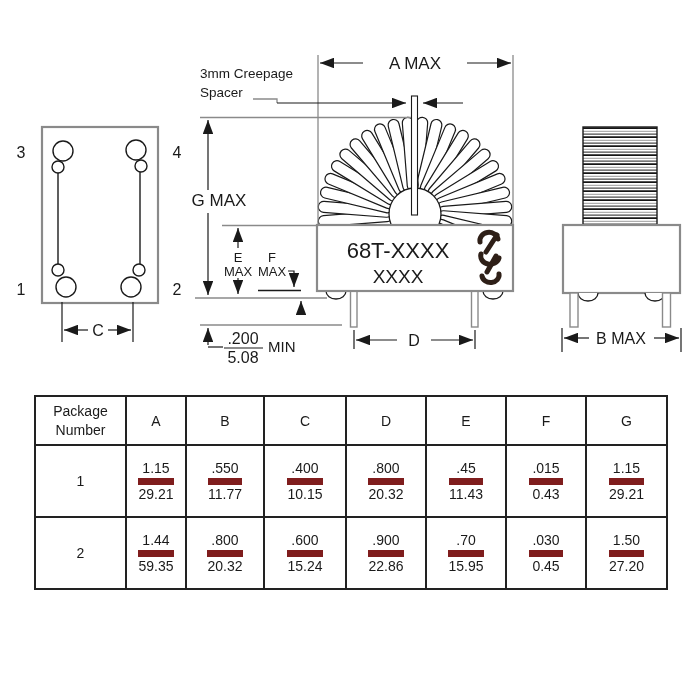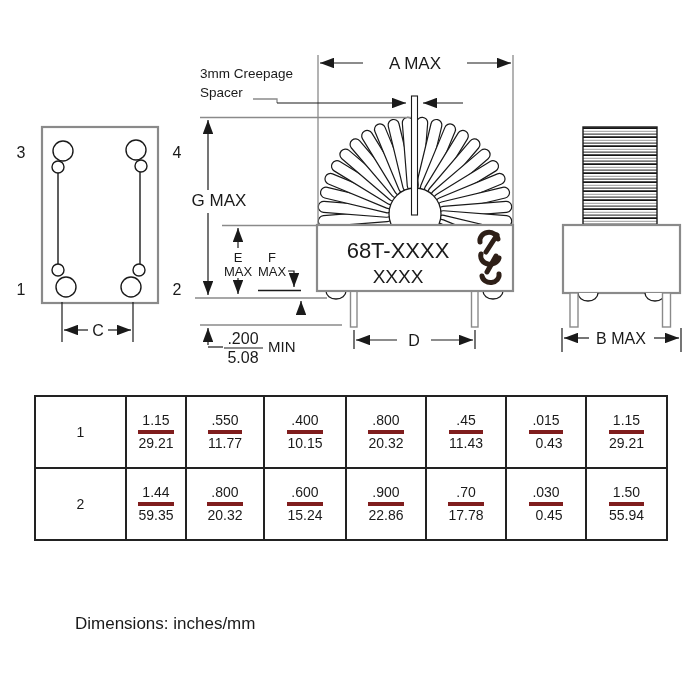--- a/index.html
+++ b/index.html
@@ -16,22 +16,22 @@
     border-collapse:collapse;table-layout:fixed;
   }
   .dim-table td{
     border:2px solid #222;text-align:center;vertical-align:middle;
     font-size:14px;padding:0;
   }
   .dim-table .hdr td{height:47px;}
   .dim-table .datarow td{height:70px;}
   .pkg-hdr span{display:block;line-height:19px;}
   .frac{display:inline-block;text-align:center;line-height:17px;}
-  .frac .top{display:block;border-bottom:4px solid #7f1d1d;padding:0 3px 1px 3px;}
-  .frac .bot{display:block;padding-top:1px;text-align:right;}
+  .frac .top{display:block;border-bottom:7px solid #7f1d1d;padding:0 3px 1px 3px;}
+  .frac .bot{display:block;padding-top:1px;}
 
   
   .notes{position:absolute;left:75px;top:610px;font-size:17px;line-height:27px;}
 </style>
 </head>
 <body>
 
 
 
 
@@ -234,42 +234,54 @@
     <col style="width:91px">
       <col style="width:60px">
       <col style="width:78px">
       <col style="width:82px">
     <col style="width:80px">
       <col style="width:80px">
       <col style="width:80px">
       <col style="width:81px">
   </colgroup>
   <tbody>
+      <tr class="hdr">
+    <td class="pkg-hdr">
+      <span>Package</span>
+      <span>Number</span>
+    </td>
+    <td>A</td>
+    <td>B</td>
+    <td>C</td>
+    <td>D</td>
+    <td>E</td>
+    <td>F</td>
+    <td>G</td>
+  </tr>
   <tr class="datarow">
     <td>1</td>
     <td><span class="frac"><span class="top">1.15</span><span class="bot">29.21</span></span></td>
     <td><span class="frac"><span class="top">.550</span><span class="bot">11.77</span></span></td>
     <td><span class="frac"><span class="top">.400</span><span class="bot">10.15</span></span></td>
     <td><span class="frac"><span class="top">.800</span><span class="bot">20.32</span></span></td>
     <td><span class="frac"><span class="top">.45</span><span class="bot">11.43</span></span></td>
     <td><span class="frac"><span class="top">.015</span><span class="bot">0.43</span></span></td>
     <td><span class="frac"><span class="top">1.15</span><span class="bot">29.21</span></span></td>
   </tr>
   <tr class="datarow">
     <td>2</td>
     <td><span class="frac"><span class="top">1.44</span><span class="bot">59.35</span></span></td>
     <td><span class="frac"><span class="top">.800</span><span class="bot">20.32</span></span></td>
     <td><span class="frac"><span class="top">.600</span><span class="bot">15.24</span></span></td>
     <td><span class="frac"><span class="top">.900</span><span class="bot">22.86</span></span></td>
-    <td><span class="frac"><span class="top">.70</span><span class="bot">17.78</span></span></td>
+    <td><span class="frac"><span class="top">.70</span><span class="bot">15.95</span></span></td>
     <td><span class="frac"><span class="top">.030</span><span class="bot">0.45</span></span></td>
-    <td><span class="frac"><span class="top">1.50</span><span class="bot">55.94</span></span></td>
+    <td><span class="frac"><span class="top">1.50</span><span class="bot">27.20</span></span></td>
   </tr>
 </tbody>
   </table>
 
 
 <div class="notes">
-  <div>Dimensions: inches/mm</div>
 </div>
 
 
 
 
 </body></html>

